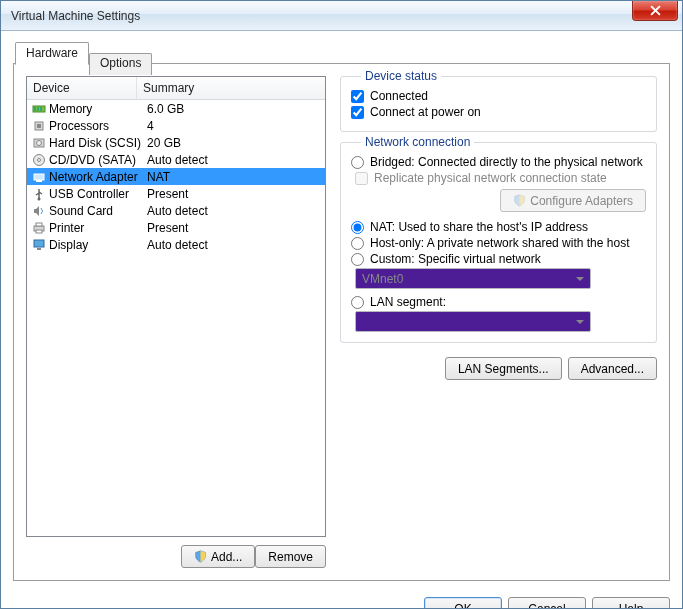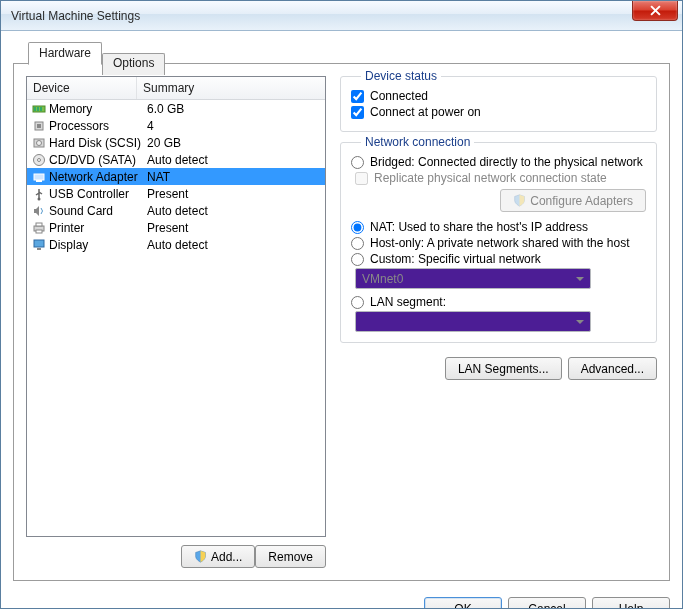--- a/index.html
+++ b/index.html
@@ -41,21 +41,21 @@
     box-shadow: inset 0 0 2px rgba(255,255,255,0.5);
   }
   .close-btn svg { width: 11px; height: 11px; }
   .content {
     padding: 10px 12px 10px 12px;
   }
   .tabstrip {
     display: flex;
     position: relative;
     z-index: 2;
-    margin-left: 15px;
+    margin-left: 2px;
   }
   .tab {
     padding: 3px 10px 4px 10px;
     border: 1px solid #9c9c9c;
     border-bottom: none;
     background: #f0f0f0;
     border-radius: 2px 2px 0 0;
     margin-right: 0px;
     position: relative;
     top: 1px;

